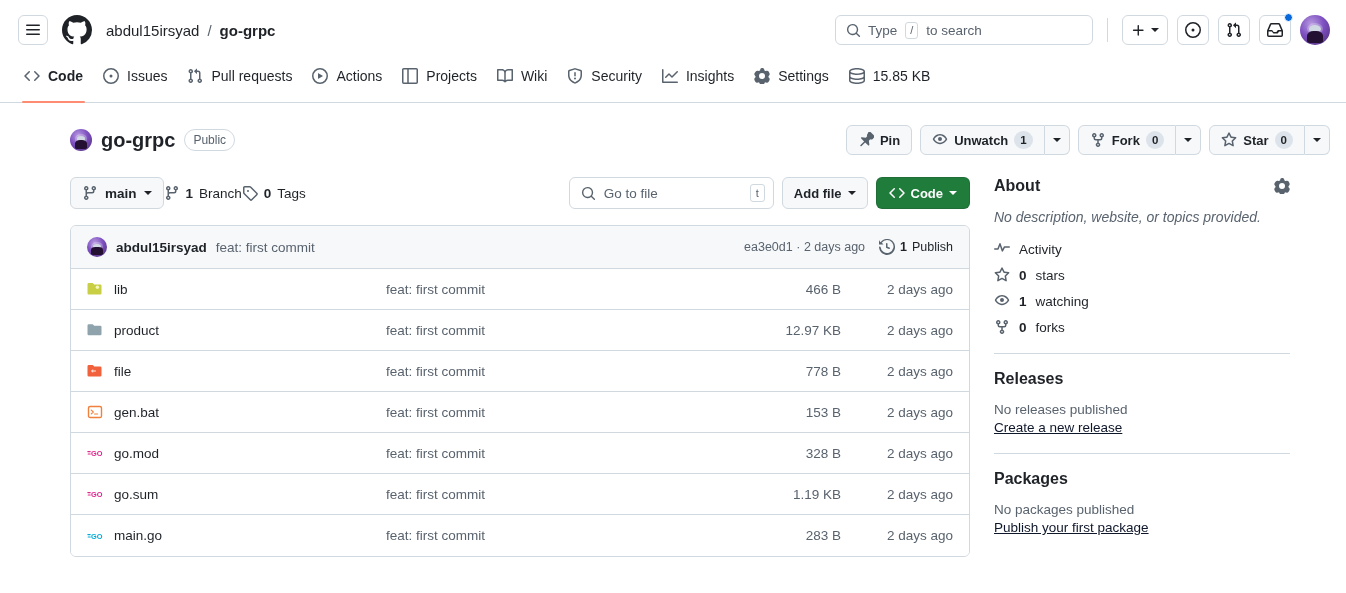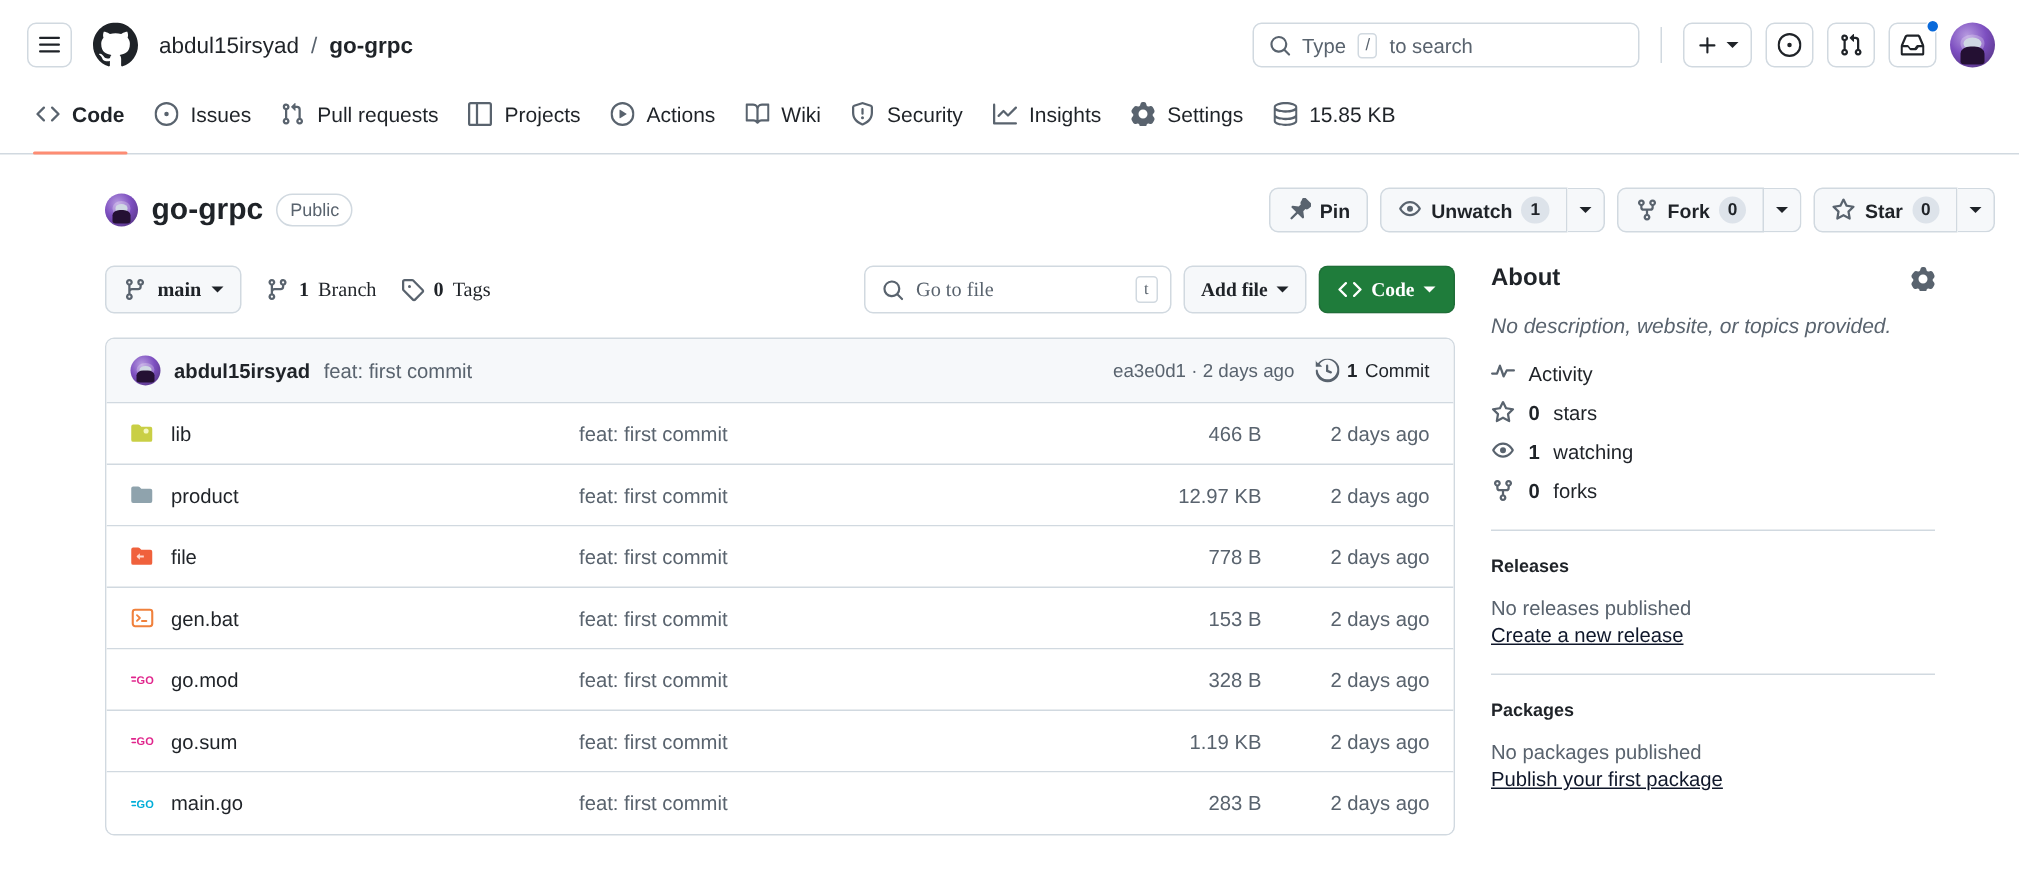--- a/index.html
+++ b/index.html
@@ -152,21 +152,21 @@
   }
   .caret { width: 0; height: 0; border-left: 4px solid transparent; border-right: 4px solid transparent; border-top: 4px solid #1f2328; }
   .caret.light { border-top-color: #fff; }
 
   
   .bodywrap { display: flex; padding: 0 16px 0 70px; gap: 24px; margin-top: 22px; }
   .maincol { width: 900px; flex: none; }
   .sidecol { width: 296px; flex: none; }
 
   
-  .filetoolbar { display: flex; align-items: center; gap: 16px; margin-bottom: 16px; font-family: Liberation Serif, serif; }
+  .filetoolbar { display: flex; align-items: center; margin-bottom: 16px; }
   .branchbtn {
     height: 32px; border: 1px solid #d1d9e0; border-radius: 6px;
     background: #f6f8fa; display: flex; align-items: center; gap: 7px;
     padding: 0 11px; font-size: 13.5px; font-weight: 600;
   }
   .metalink { display: flex; align-items: center; gap: 6px; font-size: 13.5px; color: #1f2328; }
   .metalink b { font-weight: 600; }
   .metalink .ic { color: #59636e; display: flex; }
   .toolbar-right { margin-left: auto; display: flex; align-items: center; gap: 8px; }
   .gotofile {
@@ -222,21 +222,21 @@
   .sb-head { display: flex; align-items: center; margin-bottom: 14px; }
   .sb-title { font-size: 16px; font-weight: 600; color: #1f2328; }
   .sb-gear { margin-left: auto; color: #59636e; display: flex; }
   .sb-desc { font-style: italic; color: #59636e; font-size: 14px; margin-bottom: 16px; }
   .sb-item { display: flex; align-items: center; gap: 9px; margin-bottom: 10px; font-size: 13.5px; color: #1f2328; }
   .sb-item .ic { color: #59636e; display: flex; width: 16px; }
   .sb-item b { font-weight: 600; }
   .sb-divider { height: 1px; background: #d1d9e0; margin: 18px 0 16px; }
   .sb-sub { font-size: 13.5px; color: #59636e; margin-bottom: 2px; }
   .sb-link { font-size: 13.5px; color: #0f172a; text-decoration: underline; }
-  .sb-sec-title { font-size: 12px; font-weight: 600; color: #1f2328; margin-bottom: 14px; }
+  .sb-sec-title { font-size: 16px; font-weight: 600; color: #1f2328; margin-bottom: 14px; }
 </style>
 </head>
 <body>
 
 <div class="appheader">
   <div class="hamburger">
     <span>
       <svg width="16" height="16" viewBox="0 0 16 16" fill="#1f2328">
           <path d="M1 3.25a.75.75 0 0 1 .75-.75h12.5a.75.75 0 0 1 0 1.5H1.75A.75.75 0 0 1 1 3.25Zm0 4.5A.75.75 0 0 1 1.75 7h12.5a.75.75 0 0 1 0 1.5H1.75A.75.75 0 0 1 1 7.75Zm0 4.5a.75.75 0 0 1 .75-.75h12.5a.75.75 0 0 1 0 1.5H1.75a.75.75 0 0 1-.75-.75Z"></path>
         </svg>
@@ -322,32 +322,32 @@
     <span class="ic">
         <svg width="16" height="16" viewBox="0 0 16 16" fill="currentColor">
           <path d="M1.5 3.25a2.25 2.25 0 1 1 3 2.122v5.256a2.251 2.251 0 1 1-1.5 0V5.372A2.25 2.25 0 0 1 1.5 3.25Zm5.677-.177L9.573.677A.25.25 0 0 1 10 .854V2.5h1A2.5 2.5 0 0 1 13.5 5v5.628a2.251 2.251 0 1 1-1.5 0V5a1 1 0 0 0-1-1h-1v1.646a.25.25 0 0 1-.427.177L7.177 3.427a.25.25 0 0 1 0-.354ZM3.75 2.5a.75.75 0 1 0 0 1.5.75.75 0 0 0 0-1.5Zm0 9.5a.75.75 0 1 0 0 1.5.75.75 0 0 0 0-1.5Zm8.25.75a.75.75 0 1 0 1.5 0 .75.75 0 0 0-1.5 0Z"></path>
         </svg>
       </span>
     <span class="lbl">Pull requests</span>
   </a>
   <a class="navtab">
     <span class="ic">
         <svg width="16" height="16" viewBox="0 0 16 16" fill="currentColor">
+          <path d="M8 0a8 8 0 1 1 0 16A8 8 0 0 1 8 0ZM1.5 8a6.5 6.5 0 1 0 13 0 6.5 6.5 0 0 0-13 0Zm4.879-2.773 4.264 2.559a.25.25 0 0 1 0 .428l-4.264 2.559A.25.25 0 0 1 6 10.559V5.442a.25.25 0 0 1 .379-.215Z"></path>
+        </svg>
+      </span>
+    <span class="lbl">Actions</span>
+  </a>
+  <a class="navtab">
+    <span class="ic">
+        <svg width="16" height="16" viewBox="0 0 16 16" fill="currentColor">
           <path d="M1.75 0h12.5C15.216 0 16 .784 16 1.75v12.5A1.75 1.75 0 0 1 14.25 16H1.75A1.75 1.75 0 0 1 0 14.25V1.75C0 .784.784 0 1.75 0ZM1.5 1.75v12.5c0 .138.112.25.25.25h3.5v-13h-3.5a.25.25 0 0 0-.25.25Zm5.25-.25v13h7.5a.25.25 0 0 0 .25-.25V1.75a.25.25 0 0 0-.25-.25Z"></path>
         </svg>
       </span>
     <span class="lbl">Projects</span>
-  </a>
-  <a class="navtab">
-    <span class="ic">
-        <svg width="16" height="16" viewBox="0 0 16 16" fill="currentColor">
-          <path d="M8 0a8 8 0 1 1 0 16A8 8 0 0 1 8 0ZM1.5 8a6.5 6.5 0 1 0 13 0 6.5 6.5 0 0 0-13 0Zm4.879-2.773 4.264 2.559a.25.25 0 0 1 0 .428l-4.264 2.559A.25.25 0 0 1 6 10.559V5.442a.25.25 0 0 1 .379-.215Z"></path>
-        </svg>
-      </span>
-    <span class="lbl">Actions</span>
   </a>
   <a class="navtab">
     <span class="ic">
         <svg width="16" height="16" viewBox="0 0 16 16" fill="currentColor">
           <path d="M0 1.75A.75.75 0 0 1 .75 1h4.253c1.227 0 2.317.59 3 1.501A3.743 3.743 0 0 1 11.006 1h4.245a.75.75 0 0 1 .75.75v10.5a.75.75 0 0 1-.75.75h-4.507a2.25 2.25 0 0 0-1.591.659l-.622.621a.75.75 0 0 1-1.06 0l-.622-.621A2.25 2.25 0 0 0 5.258 13H.75a.75.75 0 0 1-.75-.75Zm7.251 10.324.004-5.073-.002-2.253A2.25 2.25 0 0 0 5.003 2.5H1.5v9h3.757a3.75 3.75 0 0 1 1.994.574ZM8.755 4.75l-.004 7.322a3.752 3.752 0 0 1 1.992-.572H14.5v-9h-3.495a2.25 2.25 0 0 0-2.25 2.25Z"></path>
         </svg>
       </span>
     <span class="lbl">Wiki</span>
   </a>
   <a class="navtab">
@@ -508,21 +508,21 @@
         <a class="commit-msg">feat: first commit</a>
         <div class="commit-right">
           <span class="commit-hash"><span>ea3e0d1</span> <span>·</span> <span>2 days ago</span></span>
           <a class="commits-count">
             <span>
                 <svg width="16" height="16" viewBox="0 0 16 16" fill="#59636e">
                   <path d="m.427 1.927 1.215 1.215a8.002 8.002 0 1 1-1.6 5.1.75.75 0 1 1 1.493-.154 6.5 6.5 0 1 0 1.18-4.458l1.358 1.358A.25.25 0 0 1 3.896 5.5H.25A.25.25 0 0 1 0 5.25V1.604a.25.25 0 0 1 .427-.177ZM7.75 4a.75.75 0 0 1 .75.75v2.992l2.028.812a.75.75 0 0 1-.557 1.392l-2.5-1A.75.75 0 0 1 7 8.25v-3.5A.75.75 0 0 1 7.75 4Z"></path>
                 </svg>
               </span>
             <b>1</b>
-            <span>Commit</span>
+            <span>Publish</span>
           </a>
         </div>
       </div>
 
       <div class="frow">
         <div class="fname">
           <span class="icn">
               <svg width="16" height="16" viewBox="0 0 16 16">
                 <path fill="#c9cf45" d="M.5 3.25A1.25 1.25 0 0 1 1.75 2h3.4c.33 0 .64.13.87.37L7.2 3.5h6.05A1.25 1.25 0 0 1 14.5 4.75v7.5A1.25 1.25 0 0 1 13.25 13.5H1.75A1.25 1.25 0 0 1 .5 12.25Z"></path>
                 <circle cx="10.4" cy="6.3" r="1.7" fill="#f4f7c0"></circle>

